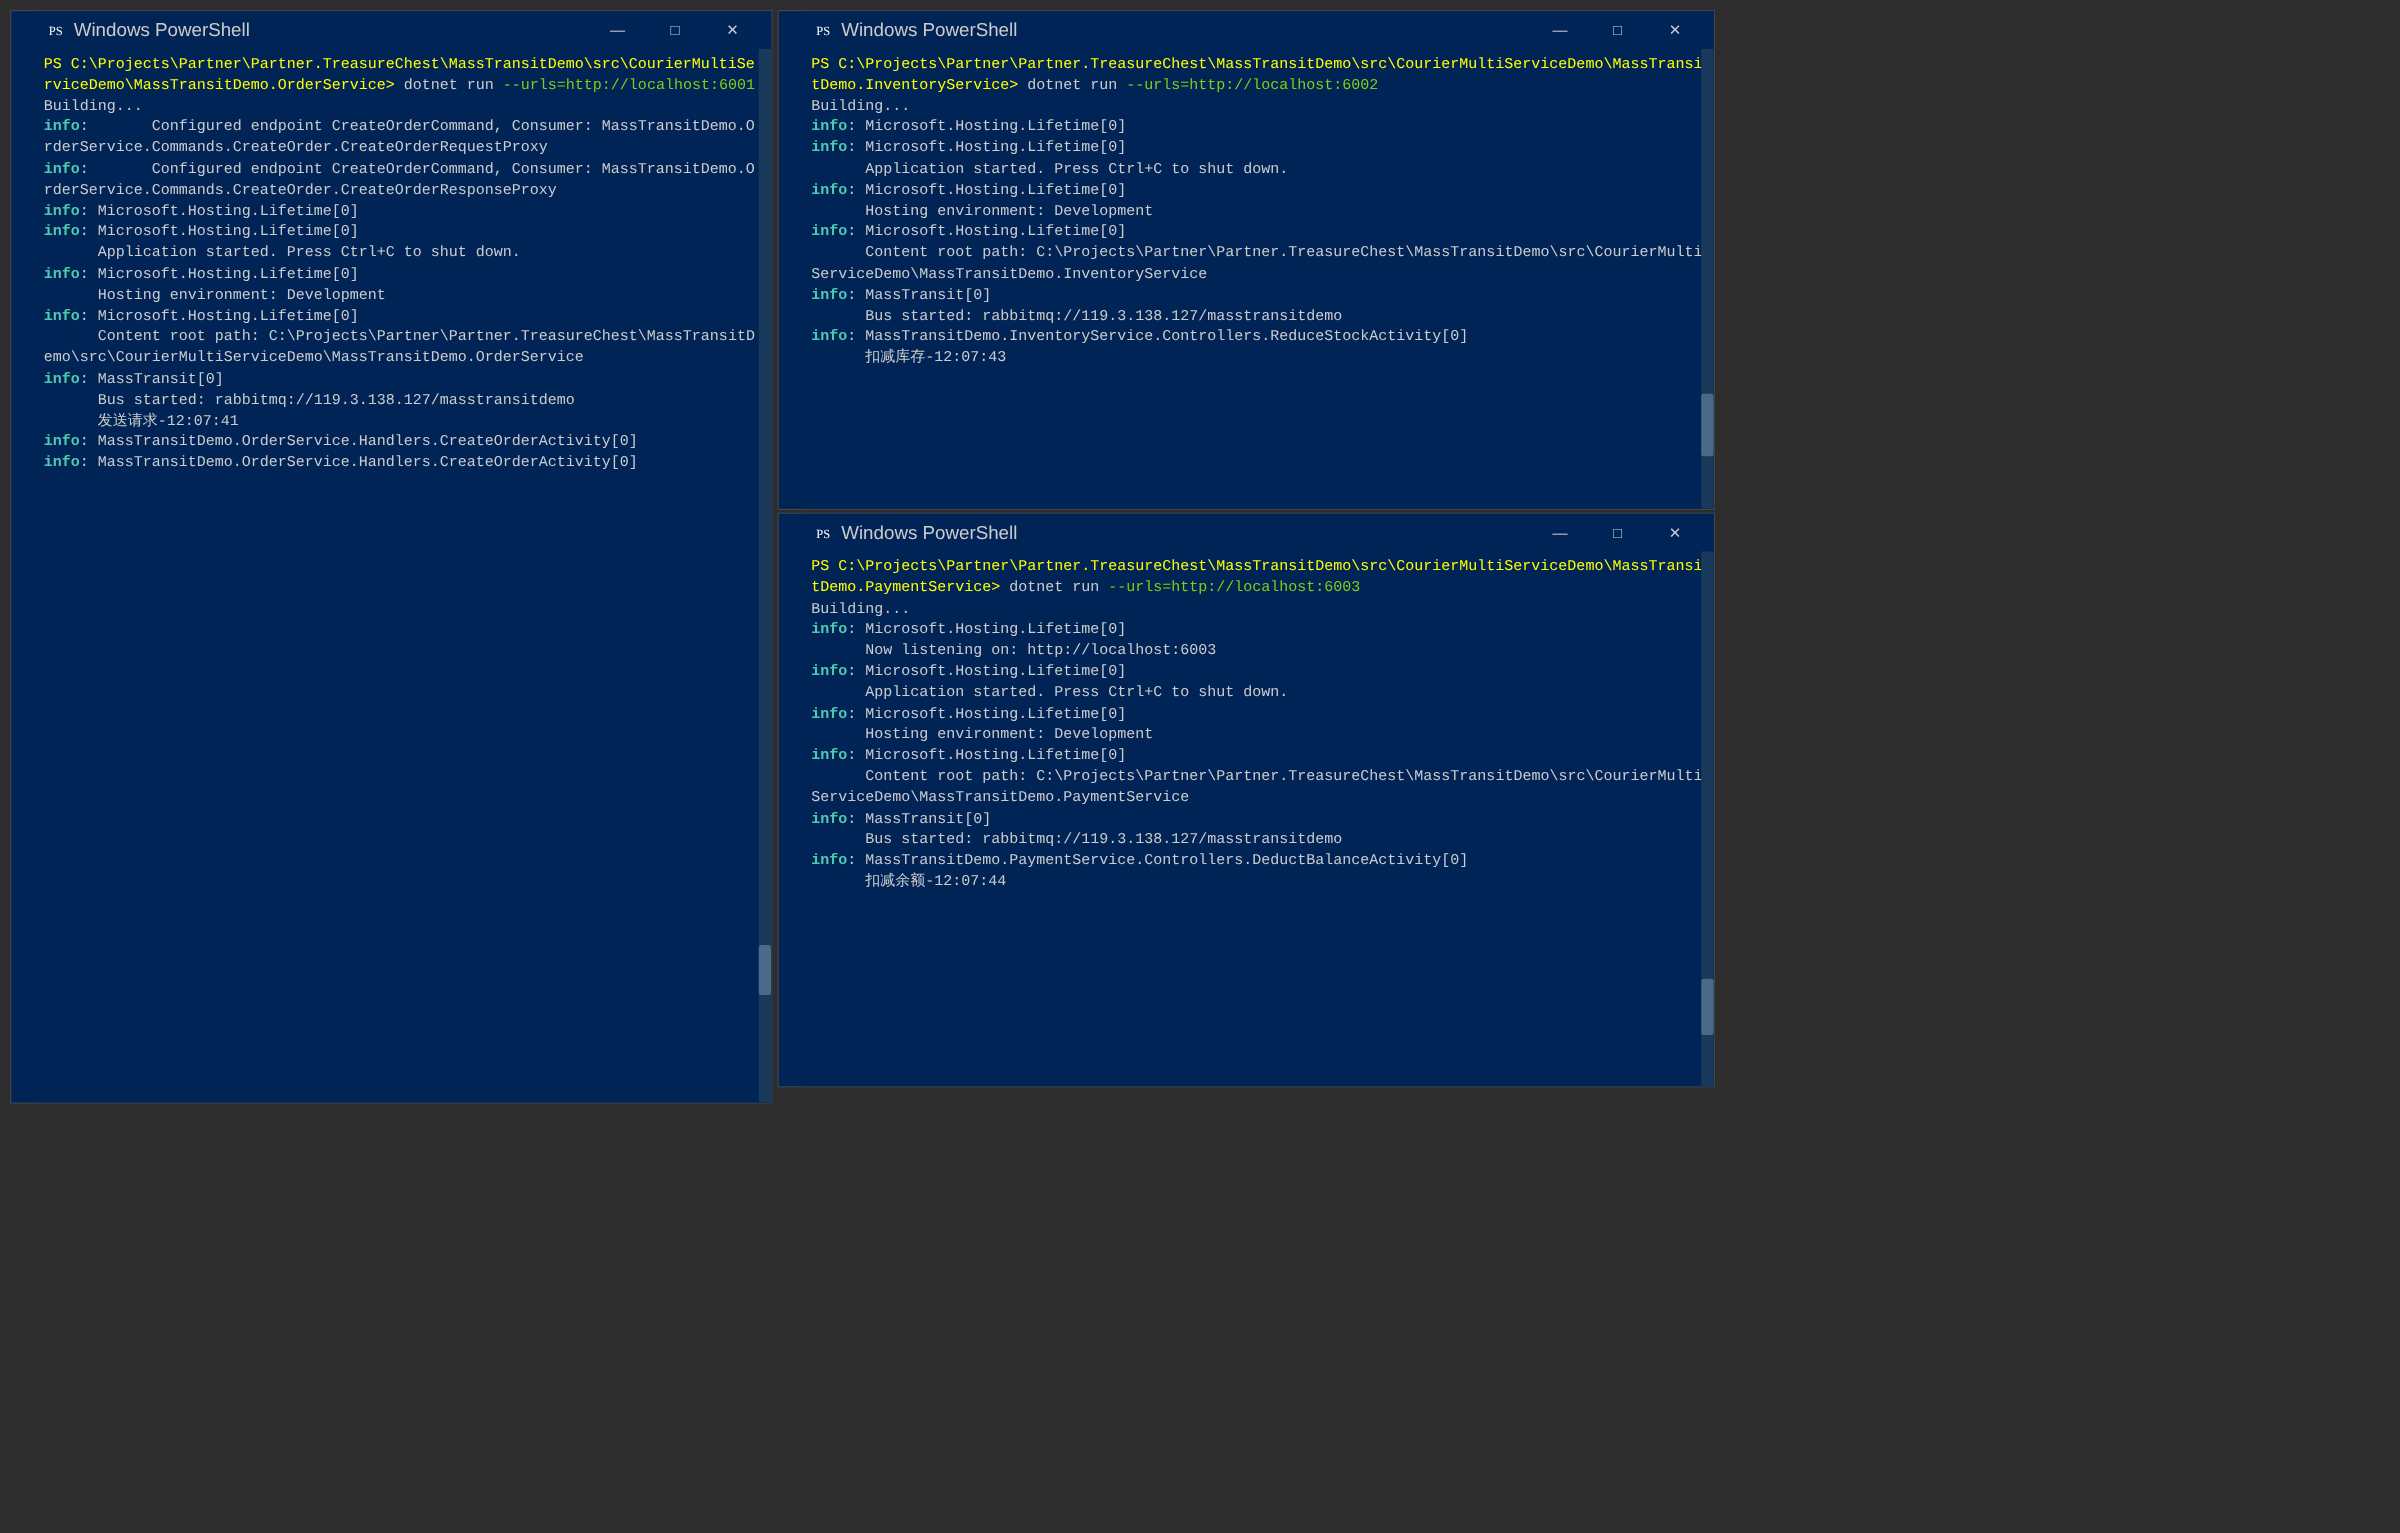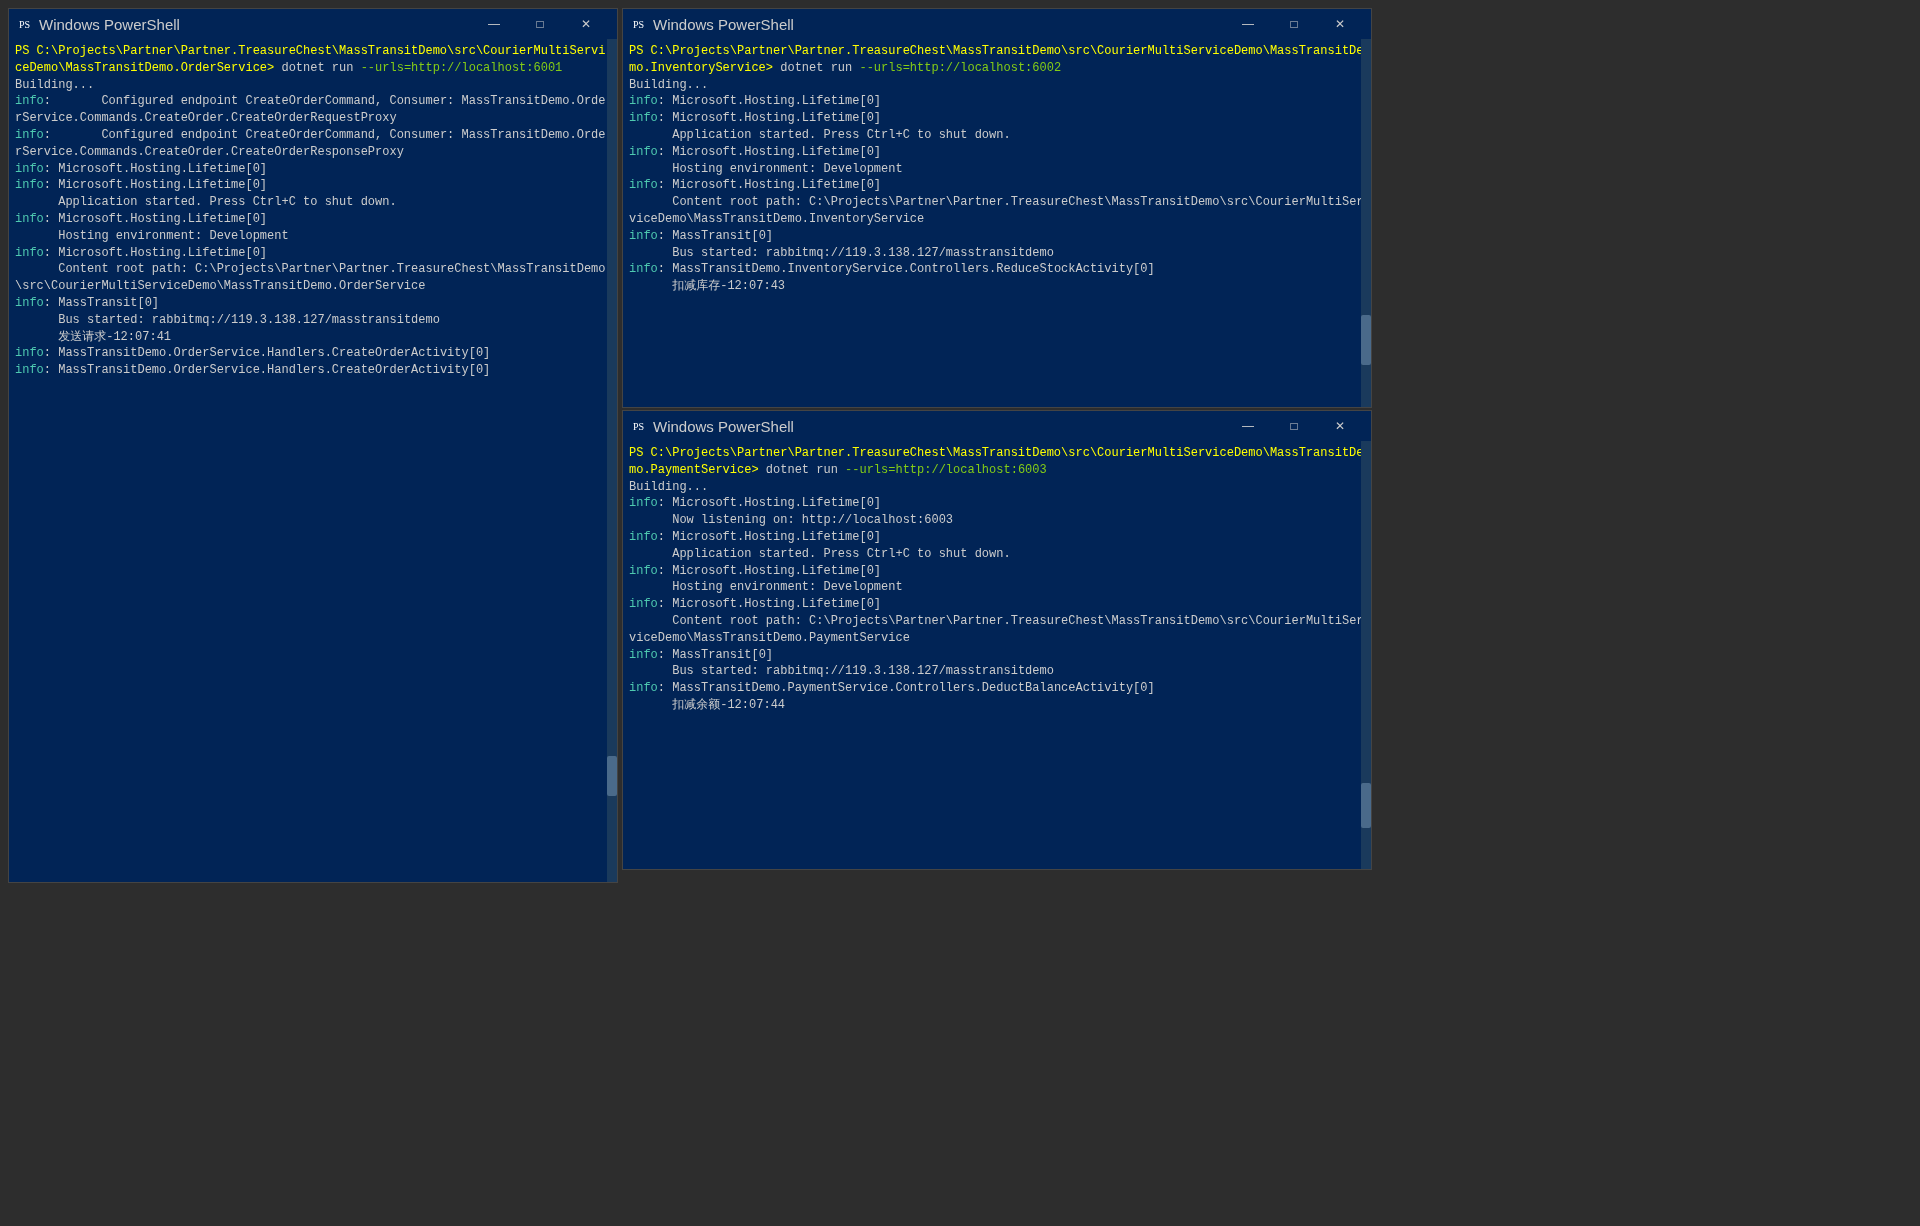--- a/index.html
+++ b/index.html
@@ -19,20 +19,21 @@
       position: relative;
     }
 
     
     .ps-window {
       position: absolute;
       background: #012456;
       border: 1px solid #444;
       display: flex;
       flex-direction: column;
+      padding-left: 20px;
     }
 
     .ps-titlebar {
       height: 30px;
       background: #012456;
       display: flex;
       align-items: center;
       padding: 0 8px;
       user-select: none;
       flex-shrink: 0;
@@ -88,21 +89,21 @@
       position: relative;
     }
 
     .ps-content .line {
       white-space: pre-wrap;
       word-break: break-all;
     }
 
     .info-label {
       color: #4ec9b0;
-      font-weight: normal;
+      font-weight: bold;
     }
 
     .cmd-text {
       color: #ffff00;
     }
 
     .url-text {
       color: #84cc16;
     }
 

